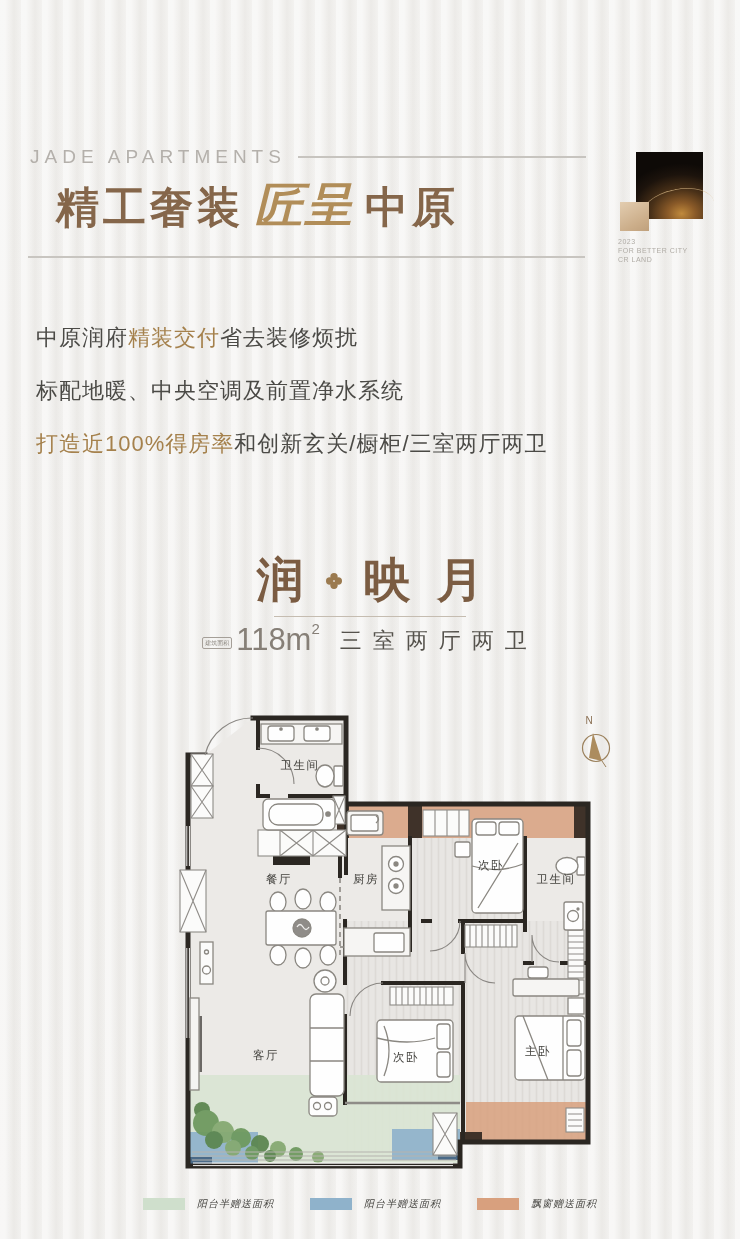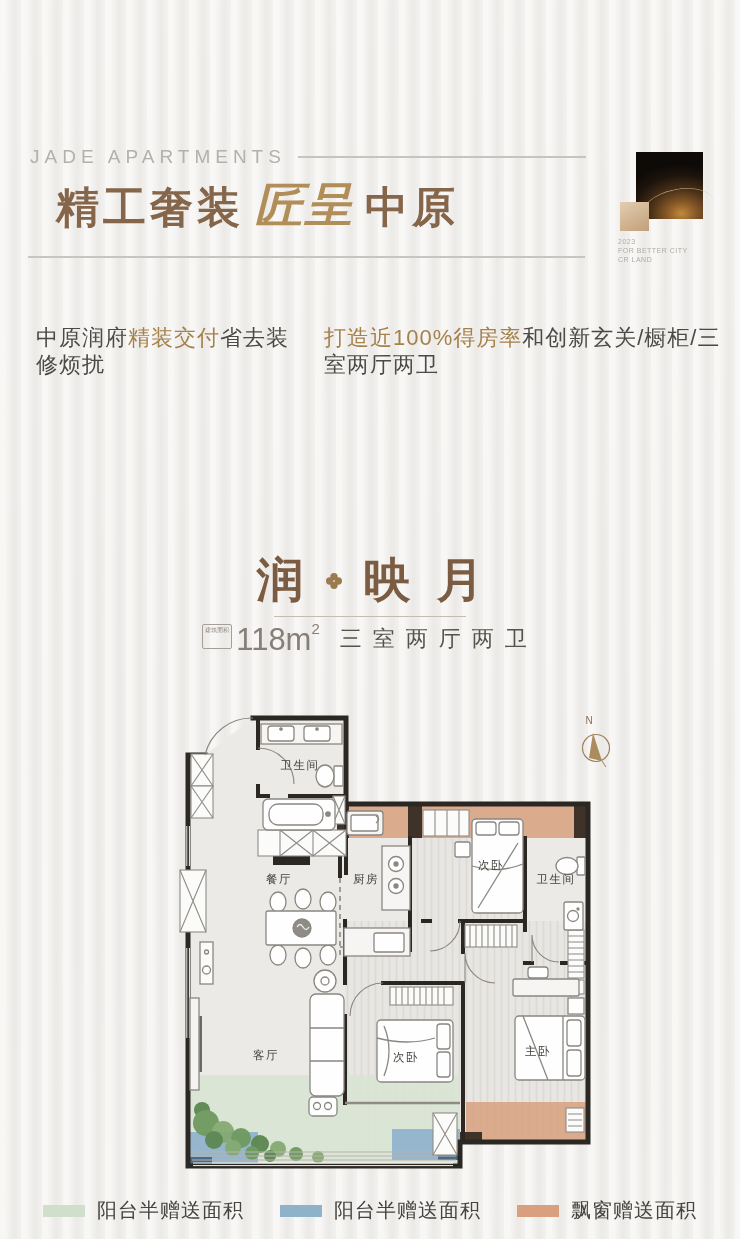--- a/index.html
+++ b/index.html
@@ -20,42 +20,42 @@
   .divider1{position:absolute;left:28px;top:256px;width:557px;height:2px;background:#c8c5c0;}
   
   .badge-photo{position:absolute;left:636px;top:152px;width:67px;height:67px;
     background:radial-gradient(95% 75% at 68% 92%, #c08a3c 0%, #8a5a28 22%, #4a3118 48%, #1c130c 78%, #0e0a07 100%);}
   .badge-photo::after{content:"";position:absolute;left:8%;top:55%;width:110%;height:60%;
     border-top:1px solid rgba(222,190,140,.65);border-radius:50%;transform:rotate(-12deg);}
   .badge-tan{position:absolute;left:620px;top:202px;width:29px;height:29px;
     background:linear-gradient(150deg,#e3cdb0,#cbad89 70%,#bfa07c);}
   .badge-text{position:absolute;left:618px;top:237px;font-size:7px;line-height:9px;color:#b0aca6;letter-spacing:.5px;}
   
-  .points{position:absolute;left:36px;top:324px;display:flex;flex-direction:row;gap:26px;}
+  .points{position:absolute;left:36px;top:324px;display:flex;flex-direction:column;gap:26px;}
   .point{font-size:22px;line-height:27px;color:#4b4a46;letter-spacing:1px;}
   .point .hl{color:#a5814c;}
   
   .unit-name{position:absolute;left:0;top:549px;width:100%;display:flex;justify-content:center;align-items:center;gap:22px;}
   .unit-name .ch{font-family:"Liberation Serif","DejaVu Serif",serif;font-weight:700;font-size:47px;color:#7b5c42;}
   .unit-name .rest{letter-spacing:26px;margin-right:-26px;}
   .divider2{position:absolute;left:274px;top:616px;width:192px;height:1px;background:#c5bcb0;}
   
-  .area-row{position:absolute;left:0;top:624px;width:100%;display:flex;justify-content:center;}
+  .area-row{position:absolute;left:0;top:624px;width:100%;display:flex;justify-content:center;align-items:flex-end;}
   .area-tag{border:1px solid #a59f98;border-radius:2px;color:#8d8881;font-size:6px;line-height:8px;padding:1px 2px;margin:0 4px 7px 0;letter-spacing:0;}
   .area-num{font-size:31px;color:#867f77;line-height:32px;}
   .area-sup{font-size:15px;color:#867f77;vertical-align:top;line-height:14px;position:relative;top:-2px;}
   .area-layout{font-size:22px;color:#55524c;letter-spacing:11px;margin-left:20px;line-height:30px;}
   
   .plan{position:absolute;left:178px;top:708px;width:442px;height:484px;}
   .plan svg{display:block;}
   
   .legend{position:absolute;left:0;top:1197px;width:100%;display:flex;justify-content:center;gap:36px;align-items:center;}
   .legend-item{display:flex;align-items:center;gap:12px;}
   .legend-swatch{width:42px;height:12px;}
-  .legend-label{font-size:20px;color:#454440;letter-spacing:1px;}
+  .legend-label{font-size:10px;color:#454440;letter-spacing:1px;font-style:italic;}
 </style>
 </head>
 <body>
 
 <div class="poster">
 
   <div class="brand-row">
     <span class="brand">JADE APARTMENTS</span>
     <span class="brand-line"></span>
   </div>
@@ -71,20 +71,21 @@
   <div class="badge-text">
     <div>2023</div>
     <div>FOR BETTER CITY</div>
     <div>CR LAND</div>
   </div>
 
   <div class="divider1"></div>
 
   <div class="points">
     <div class="point"><span>中原润府</span><span class="hl">精装交付</span><span>省去装修烦扰</span></div>
+    <div class="point"><span>标配地暖、中央空调及前置净水系统</span></div>
     <div class="point"><span class="hl">打造近100%得房率</span><span>和创新玄关/橱柜/三室两厅两卫</span></div>
   </div>
 
   <div class="unit-name">
     <span class="ch">润</span>
     <svg width="16" height="16" viewBox="0 0 14 14">
       <g fill="#9b7a4f">
         <circle cx="7" cy="3.2" r="3.2"></circle>
           <circle cx="10.8" cy="7" r="3.2"></circle>
         <circle cx="7" cy="10.8" r="3.2"></circle>

